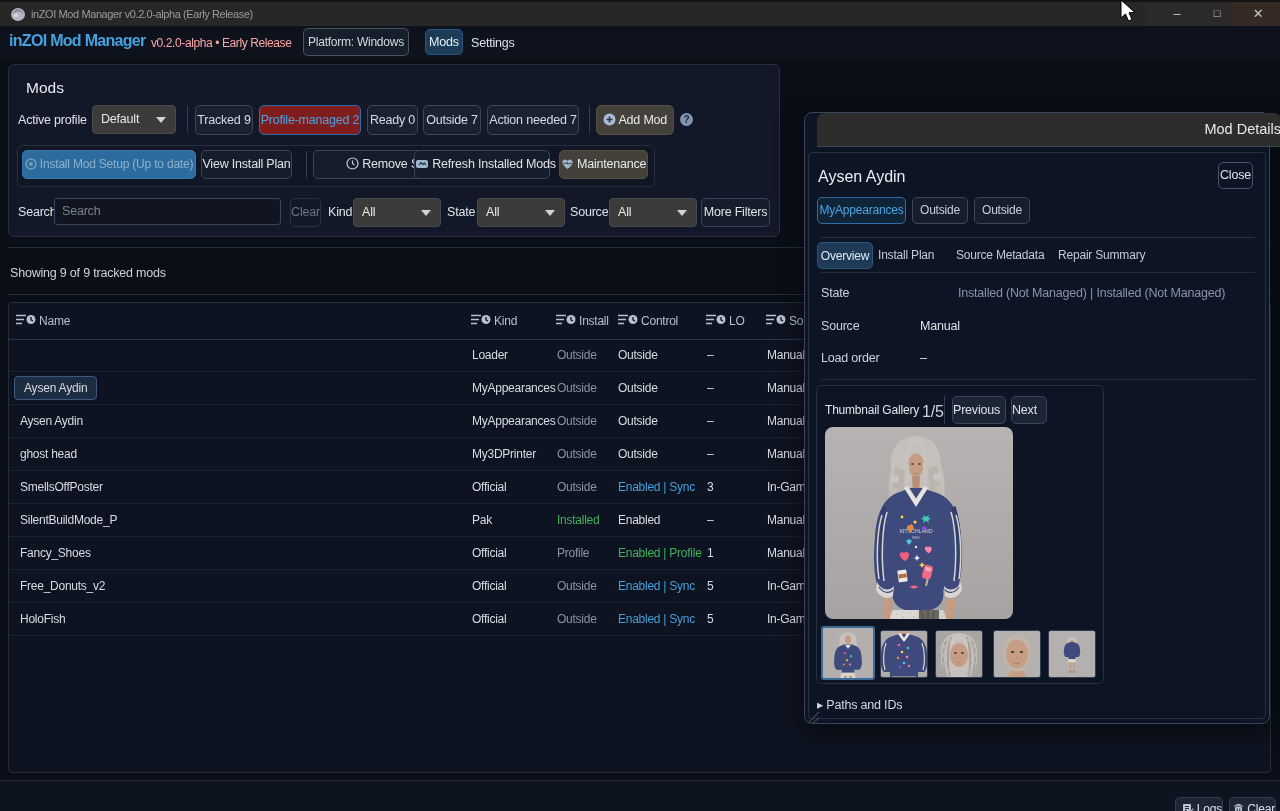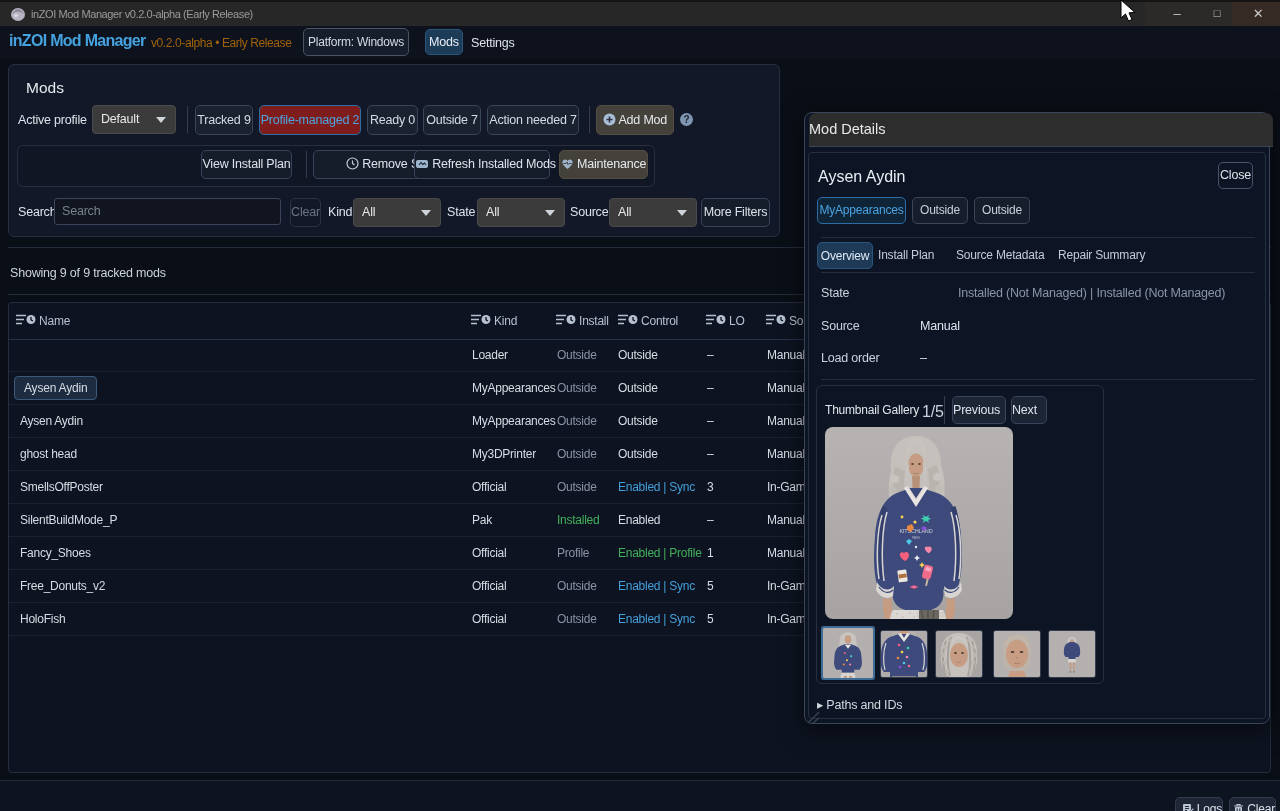--- a/index.html
+++ b/index.html
@@ -10,21 +10,21 @@
 
 #titlebar { left:0; top:0; width:1280px; height:26px; background:#272727; border-top:2px solid #141414; }
 #titlebar .ttext { position:absolute; left:31px; top:6px; font-size:11px; letter-spacing:-0.4px; color:#9b9b9b; }
 #winbtns { position:absolute; left:1145px; top:0; width:135px; height:24px; background:#2c2a29; }
 #closebg { position:absolute; left:1232px; top:0; width:48px; height:24px; background:#362a24; }
 .wb { position:absolute; top:0; width:44px; height:24px; color:#c8c8c8; font-size:13px; text-align:center; line-height:23px; }
 
 
 #appheader { left:0; top:26px; width:1280px; height:33px; background:#0d121d; }
 #brand { position:absolute; left:9px; top:6px; font-size:16px; font-weight:bold; color:#45a2de; letter-spacing:-0.7px; }
-#ver { position:absolute; left:151px; top:10px; font-size:12px; letter-spacing:-0.4px; color:#a16207; }
+#ver { position:absolute; left:151px; top:10px; font-size:12px; letter-spacing:-0.4px; color:#fca5a5; }
 #platform { position:absolute; left:303px; top:2px; width:106px; height:28px; border:1px solid #4a5263; border-radius:5px; background:#171e2b; color:#d4d9e1; font-size:12px; letter-spacing:-0.25px; text-align:center; line-height:26px; }
 #tab-mods { position:absolute; left:425px; top:3px; width:38px; height:26px; background:#1d3c58; border:1px solid #2a567e; border-radius:5px; color:#e8eef6; font-size:12.5px; line-height:24px; text-align:center; }
 #tab-settings { position:absolute; left:471px; top:10px; font-size:12.5px; color:#dde2ea; }
 
 
 #modspanel { left:8px; top:64px; width:772px; height:173px; background:#121827; border:1px solid #272f3e; border-radius:6px; }
 #modspanel h1 { position:absolute; left:17px; top:14px; font-size:15.5px; font-weight:normal; color:#e7ebf1; letter-spacing:0; }
 .lbl { position:absolute; font-size:12.5px; color:#dde2ea; }
 .vsep { position:absolute; width:1px; background:#333d4f; }
 .chip { position:absolute; height:30px; border:1px solid #3a4558; border-radius:5px; background:#1a2230; color:#d6dbe3; font-size:12.5px; line-height:28px; text-align:center; white-space:nowrap; }
@@ -48,21 +48,21 @@
 .th { position:absolute; top:0; height:36px; font-size:12px; letter-spacing:-0.25px; color:#b6c0cf; line-height:36px; white-space:nowrap; }
 .row { position:absolute; left:0; width:1261px; height:33px; border-bottom:1px solid #1a2230; }
 .cell { position:absolute; top:0; height:33px; line-height:33px; font-size:12px; letter-spacing:-0.25px; color:#d7dce4; white-space:nowrap; }
 .mute { color:#8a93a3; }
 .blue { color:#459fda; }
 .green { color:#43b05c; }
 #selchip { position:absolute; left:5px; top:4px; height:24px; padding:0 9px; background:#1d2c40; border:1px solid #3c5a7d; border-radius:4px; line-height:23px; font-size:12px; color:#d7dce4; }
 
 
 #detailpanel { left:804px; top:112px; width:466px; height:612px; background:#0d1524; border:1px solid #39455a; border-radius:8px; box-shadow:0 6px 24px rgba(0,0,0,0.55); }
-#dp-head { position:absolute; left:4px; top:0; width:464px; height:34px; background:#2d2d2d; border-radius:7px 7px 0 0; border-bottom:1px solid #3a4456; text-align:left; font-size:14.5px; color:#e8e8e8; line-height:33px; letter-spacing:0; }
+#dp-head { position:absolute; left:12px; top:0; width:464px; height:34px; background:#2d2d2d; border-radius:7px 7px 0 0; border-bottom:1px solid #3a4456; text-align:right; font-size:14.5px; color:#e8e8e8; line-height:33px; letter-spacing:0; }
 #dp-inner { position:absolute; left:3px; top:39px; width:458px; height:567px; border:1px solid #26303f; border-radius:4px; }
 #dp-title { position:absolute; left:9px; top:15px; font-size:16px; color:#e9edf3; letter-spacing:0; }
 #dp-close { position:absolute; right:12px; top:9px; width:35px; height:27px; border:1px solid #49536a; border-radius:5px; font-size:12.5px; color:#dde2ea; text-align:center; line-height:25px; }
 .badge { position:absolute; top:44px; height:27px; border:1px solid #3c4658; border-radius:5px; background:#161e2c; color:#c9cfd9; font-size:12px; line-height:25px; text-align:center; white-space:nowrap; }
 .badge.blue { border-color:#2e6ca6; color:#4ba3e0; background:#102438; }
 .dptab { position:absolute; top:89px; height:27px; font-size:12px; color:#c2cbd8; line-height:27px; white-space:nowrap; }
 .dptab.active { background:#1e3a57; border:1px solid #2a567e; border-radius:5px; color:#dfe9f4; }
 .kv-l { position:absolute; left:12px; font-size:12.5px; color:#ccd2dc; }
 .kv-v { position:absolute; left:111px; font-size:12.5px; color:#dde2ea; }
 #gallery { position:absolute; left:7px; top:232px; width:288px; height:299px; border:1px solid #26303f; border-radius:6px; }
@@ -114,20 +114,24 @@
   <div class="chip" style="left:414px; top:40px; width:58px;">Outside 7</div>
   <div class="chip" style="left:478px; top:40px; width:92px;">Action needed 7</div>
   <div class="vsep" style="left:580px; top:41px; height:27px;"></div>
   <div class="gbtn" style="left:587px; top:40px; width:78px;"><svg class="icn" width="13" height="13" viewBox="0 0 13 13">
         <circle cx="6.5" cy="6.5" r="6" fill="#a8bdd6"></circle>
         <path d="M6.5 3.5v6M3.5 6.5h6" stroke="#2c3444" stroke-width="1.6"></path>
       </svg> Add Mod</div>
   <div class="abs" style="left:671px; top:48px; width:13px; height:13px; border-radius:50%; background:#7f95b1; color:#1a2230; font-size:10px; font-weight:bold; text-align:center; line-height:13px;">?</div>
 
   <div id="toolbox">
+    <div id="btn-install"><svg class="icn" width="12" height="12" viewBox="0 0 12 12">
+          <circle cx="6" cy="6" r="5" fill="none" stroke="#7d9cb5" stroke-width="1.5"></circle>
+          <circle cx="6" cy="6" r="2" fill="#7d9cb5"></circle>
+        </svg> Install Mod Setup (Up to date)</div>
     <div class="obtn" style="left:183px; top:4px; width:91px;">View Install Plan</div>
     <div class="vsep" style="left:288px; top:5px; height:27px;"></div>
     <div class="obtn" style="left:295px; top:4px; width:113px;padding-left:32px;"><svg class="icn" width="13" height="13" viewBox="0 0 13 13">
           <circle cx="6.5" cy="6.5" r="5.5" fill="none" stroke="#c5cdd8" stroke-width="1.2"></circle>
           <path d="M6.5 3.5v3l2 1.5" stroke="#c5cdd8" stroke-width="1.2" fill="none"></path>
         </svg> Remove Setup</div>
     <div class="obtn" style="left:396px; top:4px; width:136px;"><svg class="icn" width="14" height="12" viewBox="0 0 14 12">
           <rect x="1" y="2" width="12" height="8" rx="2" fill="#9db4cc"></rect>
           <path d="M4 7 l2 -2.5 l2 2 l1.5 -1.5 l1.5 2" stroke="#1a2230" stroke-width="1.1" fill="none"></path>
         </svg> Refresh Installed Mods</div>

